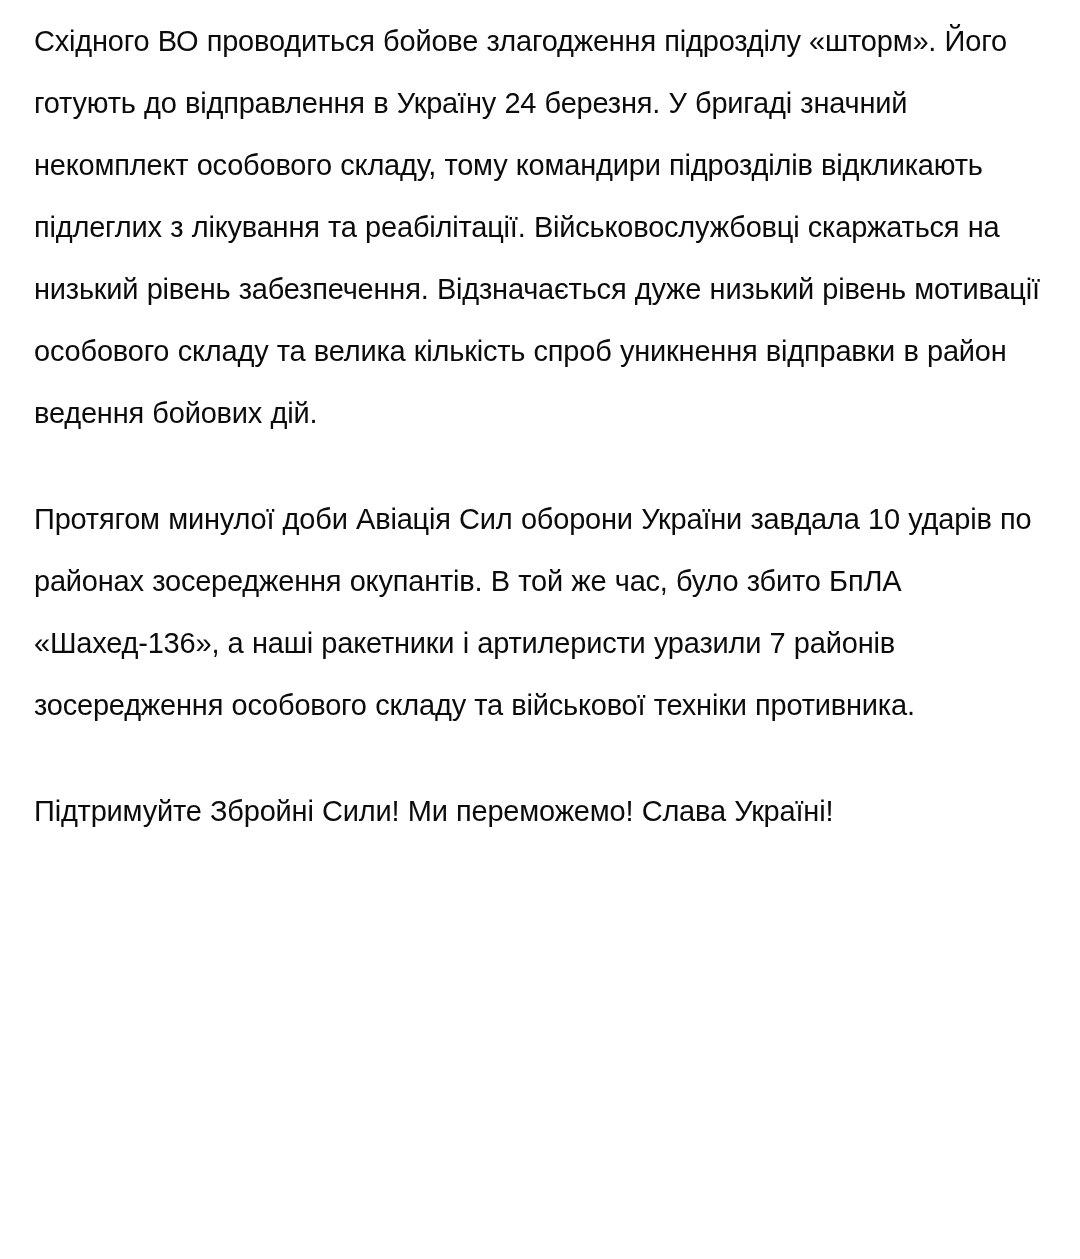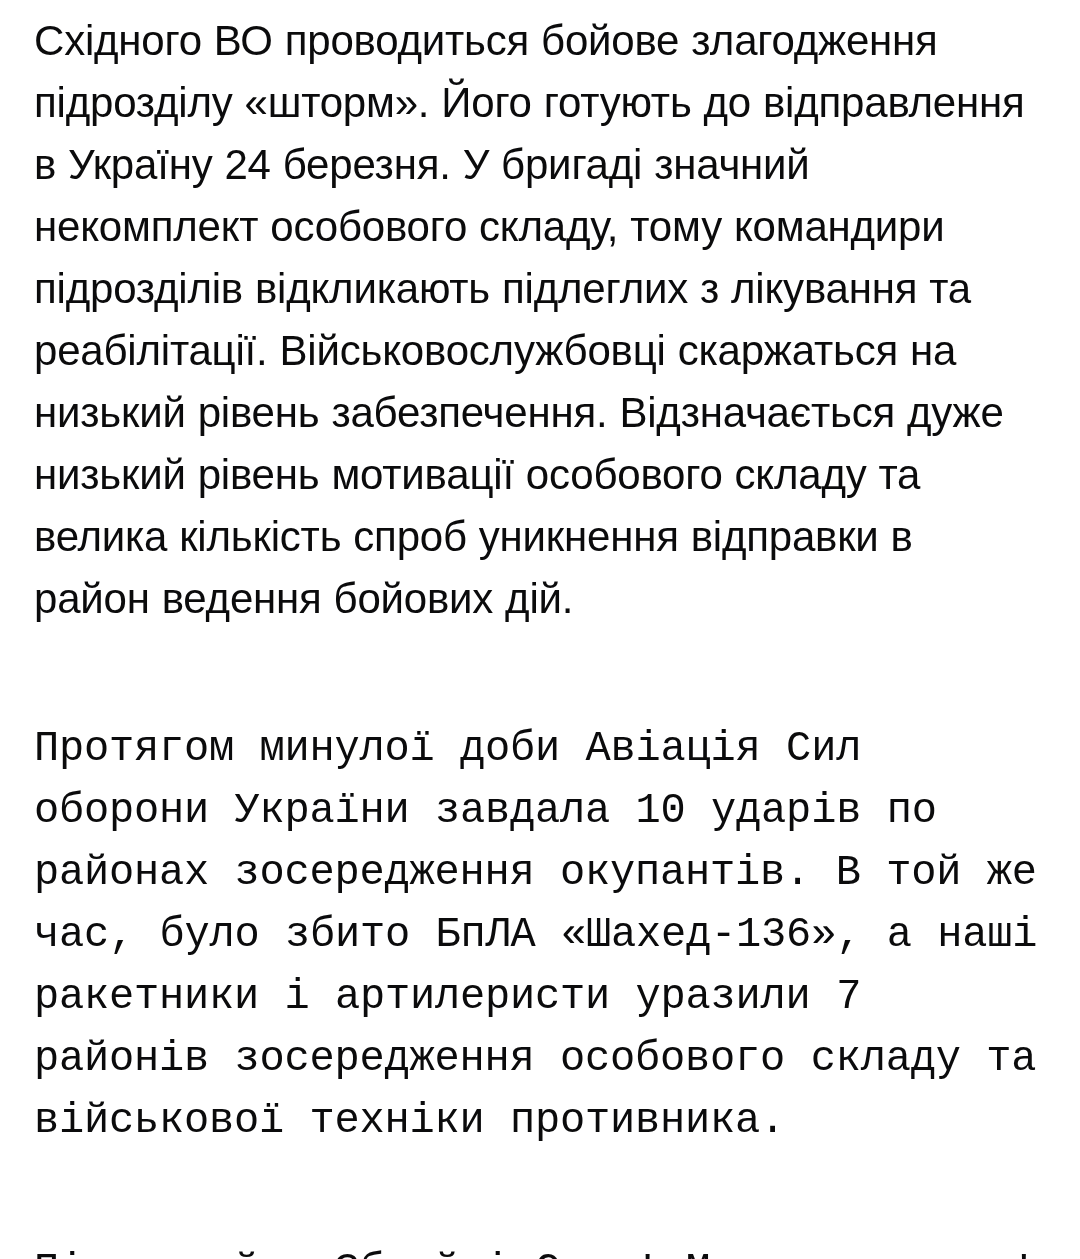--- a/index.html
+++ b/index.html
@@ -24,30 +24,29 @@
   .clipped-line {
     font-size: 45px;
     line-height: 62px;
     height: 10px;
     overflow: hidden;
     color: #0b0b0c;
     letter-spacing: -0.2px;
     white-space: nowrap;
   }
   .para {
-    font-size: 42px;
+    font-size: 29px;
     line-height: 62px;
     letter-spacing: -0.2px;
     color: #0b0b0c;
     margin: 0;
     word-spacing: 0.5px;
   }
   .para + .para {
-    margin-top: 88px;
-    font-family: Liberation Mono, monospace;
+    margin-top: 44px;
   }
   .para.tight-last {
     margin-bottom: 0;
   }
 </style>
 </head>
 <body>
 
 <div class="page">
 

